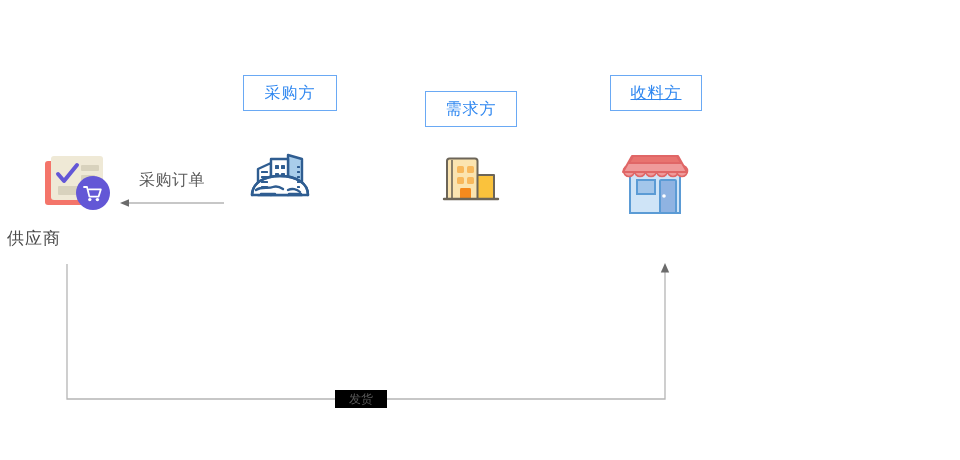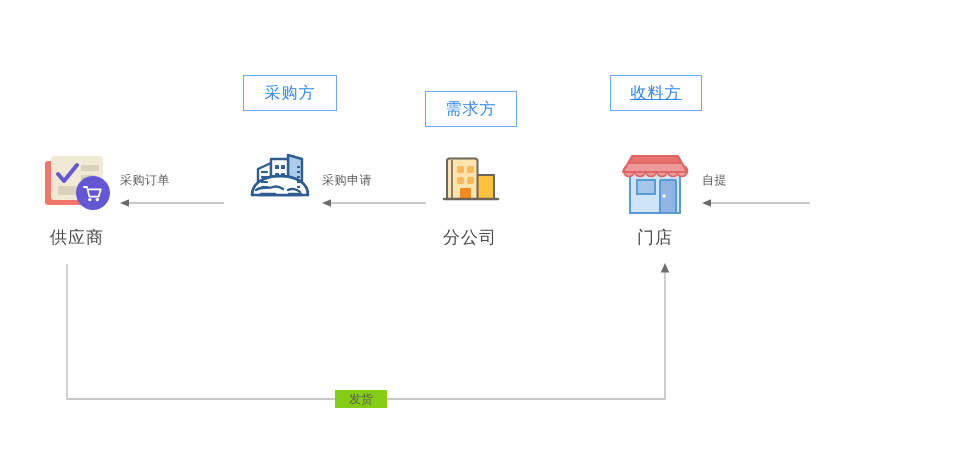--- a/index.html
+++ b/index.html
@@ -35,22 +35,21 @@
     line-height: 34px;
     text-align: center;
     letter-spacing: 1px;
     height: 36px;
   }
 
   
   .node {
     position: absolute;
     width: 140px;
-    text-align: center;
-    font-family: Liberation Serif, serif;
+    text-align: left;
   }
   .node .icon-wrap {
     height: 76px;
     display: flex;
     align-items: flex-end;
     justify-content: center;
   }
   .node .caption {
     margin-top: 8px;
     font-size: 17px;
@@ -62,22 +61,22 @@
   
   .arrow {
     position: absolute;
     height: 40px;
   }
   .arrow .arrow-label {
     position: absolute;
     left: 0;
     right: 0;
     top: 0;
-    text-align: left;
-    font-size: 12px;
+    text-align: center;
+    font-size: 16px;
     color: #5b5b5b;
     letter-spacing: 0.5px;
     line-height: 16px;
   }
   .arrow .arrow-line {
     position: absolute;
     left: 0;
     right: 0;
     top: 26px;
   }
@@ -92,21 +91,21 @@
     width: 960px;
     height: 460px;
     pointer-events: none;
   }
   #ship-label {
     position: absolute;
     left: 335px;
     top: 390px;
     width: 52px;
     height: 18px;
-    background: #84cc16;
+    background: #000000;
     text-align: center;
     font-size: 12px;
     line-height: 18px;
     color: #5b5b5b;
   }
 </style>
 </head>
 <body>
 
 <div id="canvas">
@@ -208,21 +207,20 @@
           <rect x="33" y="17" width="7" height="7" rx="1.6"></rect>
           <rect x="23" y="28" width="7" height="7" rx="1.6"></rect>
           <rect x="33" y="28" width="7" height="7" rx="1.6"></rect>
         </g>
 
         <rect x="26" y="39" width="11" height="11" rx="1.4" fill="#f58a1e"></rect>
 
         <path d="M10 50 L64 50" stroke="#6c6558" stroke-width="2.4" stroke-linecap="round"></path>
       </svg>
     </div>
-    <div class="caption">分公司</div>
   </div>
 
   <div class="node" style="left:585px; top:138px;">
     <div class="icon-wrap" style="height:81px;">
       <svg width="80" height="76" viewBox="0 0 80 76">
 
         <rect x="15" y="30" width="50" height="40" fill="#cfe4f7" stroke="#5b9bd5" stroke-width="2"></rect>
 
         <rect x="22" y="37" width="18" height="14" fill="#a3c6ea" stroke="#5b9bd5" stroke-width="2"></rect>
 
@@ -236,53 +234,34 @@
           <circle cx="47" cy="28" r="5.5"></circle>
           <circle cx="58" cy="28" r="5.5"></circle>
           <circle cx="67" cy="28" r="5.5"></circle>
         </g>
 
         <path d="M8 29 L17 13 L63 13 L72 29 Z" fill="#ef9a9a" stroke="#e06666" stroke-width="2" stroke-linejoin="round"></path>
 
         <path d="M14 20 L18 13 L62 13 L66 20 Z" fill="#e8736f" stroke="#e06666" stroke-width="2" stroke-linejoin="round"></path>
       </svg>
     </div>
-    <div class="caption">门店</div>
   </div>
 
 
   <div class="arrow" style="left:120px; top:172px; width:104px;">
     <div class="arrow-label">采购订单</div>
     <div class="arrow-line">
       <svg class="svg-line" width="104" height="10" viewBox="0 0 104 10">
         <line x1="8" y1="5" x2="104" y2="5" stroke="#b5b5b5" stroke-width="1.3"></line>
         <path d="M0 5 L9 1.2 L9 8.8 Z" fill="#6b6b6b"></path>
       </svg>
     </div>
   </div>
 
-  <div class="arrow" style="left:322px; top:172px; width:104px;">
-    <div class="arrow-label">采购申请</div>
-    <div class="arrow-line">
-      <svg class="svg-line" width="104" height="10" viewBox="0 0 104 10">
-        <line x1="8" y1="5" x2="104" y2="5" stroke="#b5b5b5" stroke-width="1.3"></line>
-        <path d="M0 5 L9 1.2 L9 8.8 Z" fill="#6b6b6b"></path>
-      </svg>
-    </div>
-  </div>
-
-  <div class="arrow" style="left:702px; top:172px; width:108px;">
-    <div class="arrow-label">自提</div>
-    <div class="arrow-line">
-      <svg class="svg-line" width="108" height="10" viewBox="0 0 108 10">
-        <line x1="8" y1="5" x2="108" y2="5" stroke="#b5b5b5" stroke-width="1.3"></line>
-        <path d="M0 5 L9 1.2 L9 8.8 Z" fill="#6b6b6b"></path>
-      </svg>
-    </div>
-  </div>
+
 
   <div id="ship-path-wrap">
     <svg width="960" height="460" viewBox="0 0 960 460">
       <path d="M67 264 L67 399 L665 399 L665 272" fill="none" stroke="#b5b5b5" stroke-width="1.3"></path>
       <path d="M665 263 L669.2 272.5 L660.8 272.5 Z" fill="#6b6b6b"></path>
     </svg>
   </div>
   <div id="ship-label">发货</div>
 
 </div>

